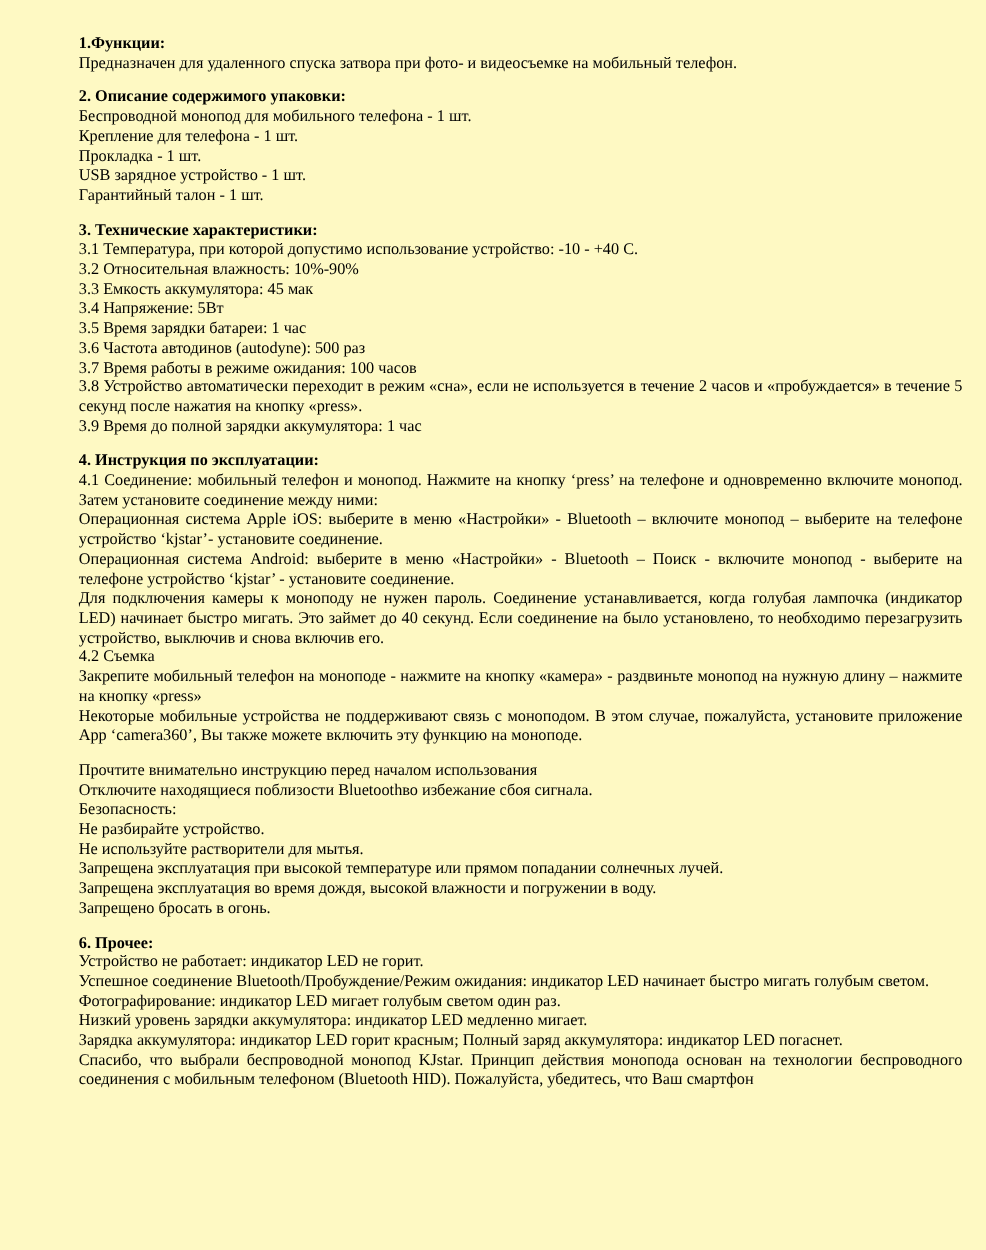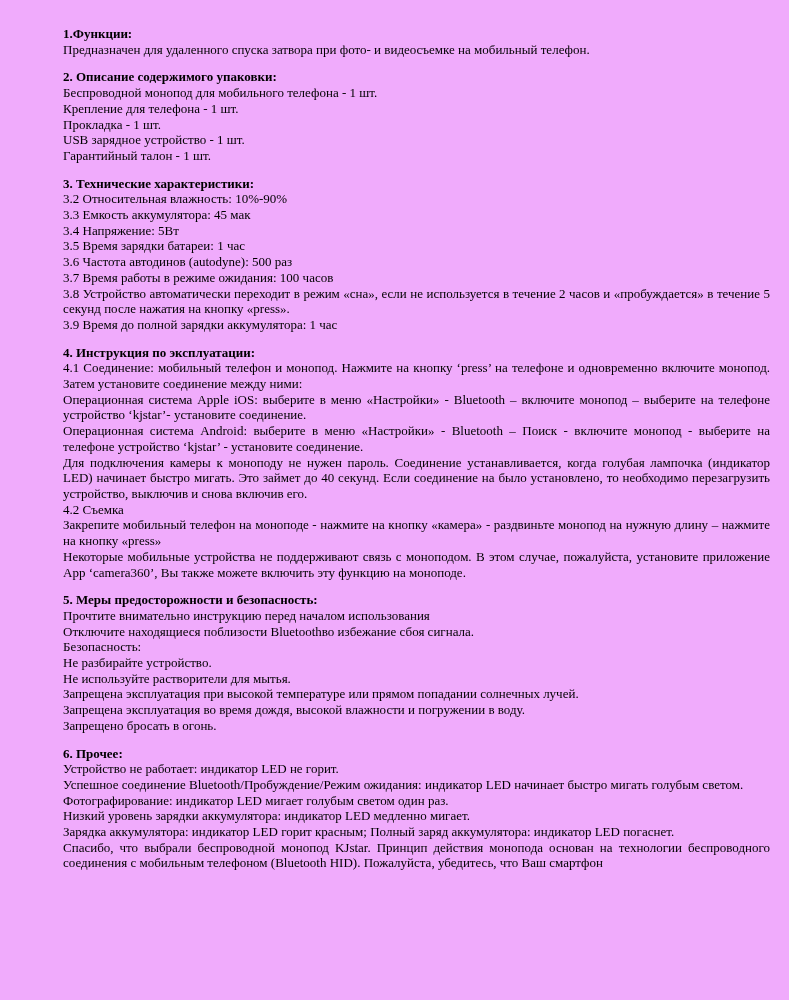--- a/index.html
+++ b/index.html
@@ -6,21 +6,21 @@
     margin: 0;
     padding: 0;
     background: #ffffff;
   }
   .page {
     position: relative;
     width: 789px;
     height: 1000px;
     box-sizing: border-box;
     padding: 26px 19px 0 63px;
-    background: #f0abfc;
+    background: #fef9c3;
     color: #000000;
     font-family: "Liberation Serif", "DejaVu Serif", serif;
     font-size: 13px;
     line-height: 15.7px;
     overflow: hidden;
   }
   section { margin: 0; }
   section + section { margin-top: 12px; }
   h2 {
     margin: 0;
@@ -47,20 +47,21 @@
     <h2>2. Описание содержимого упаковки:</h2>
     <p>Беспроводной монопод для мобильного телефона - 1 шт.</p>
     <p>Крепление для телефона - 1 шт.</p>
     <p>Прокладка - 1 шт.</p>
     <p>USB зарядное устройство - 1 шт.</p>
     <p>Гарантийный талон - 1 шт.</p>
   </section>
 
   <section>
     <h2>3. Технические характеристики:</h2>
+    <p>3.1 Температура, при которой допустимо использование устройство: -10 - +40 С.</p>
     <p>3.2 Относительная влажность: 10%-90%</p>
     <p>3.3 Емкость аккумулятора: 45 мак</p>
     <p>3.4 Напряжение: 5Вт</p>
     <p>3.5 Время зарядки батареи: 1 час</p>
     <p>3.6 Частота автодинов (autodyne): 500 раз</p>
     <p>3.7 Время работы в режиме ожидания: 100 часов</p>
     <p>3.8 Устройство автоматически переходит в режим «сна», если не используется в течение 2 часов и «пробуждается» в течение 5 секунд после нажатия на кнопку «press».</p>
     <p>3.9 Время до полной зарядки аккумулятора: 1 час</p>
   </section>
 
@@ -69,21 +70,20 @@
     <p>4.1 Соединение: мобильный телефон и монопод. Нажмите на кнопку ‘press’ на телефоне и одновременно включите монопод. Затем установите соединение между ними:</p>
     <p>Операционная система Apple iOS: выберите в меню «Настройки» - Bluetooth – включите монопод – выберите на телефоне устройство ‘kjstar’- установите соединение.</p>
     <p>Операционная система Android: выберите в меню «Настройки» - Bluetooth – Поиск - включите монопод - выберите на телефоне устройство ‘kjstar’ - установите соединение.</p>
     <p>Для подключения камеры к моноподу не нужен пароль. Соединение устанавливается, когда голубая лампочка (индикатор LED) начинает быстро мигать. Это займет до 40 секунд. Если соединение на было установлено, то необходимо перезагрузить устройство, выключив и снова включив его.</p>
     <p>4.2 Съемка</p>
     <p>Закрепите мобильный телефон на моноподе - нажмите на кнопку «камера» - раздвиньте монопод на нужную длину – нажмите на кнопку «press»</p>
     <p>Некоторые мобильные устройства не поддерживают связь с моноподом. В этом случае, пожалуйста, установите приложение App ‘camera360’, Вы также можете включить эту функцию на моноподе.</p>
   </section>
 
   <section>
-    <h2>5. Меры предосторожности и безопасность:</h2>
     <p>Прочтите внимательно инструкцию перед началом использования</p>
     <p>Отключите находящиеся поблизости Bluetoothво избежание сбоя сигнала.</p>
     <p>Безопасность:</p>
     <p>Не разбирайте устройство.</p>
     <p>Не используйте растворители для мытья.</p>
     <p>Запрещена эксплуатация при высокой температуре или прямом попадании солнечных лучей.</p>
     <p>Запрещена эксплуатация во время дождя, высокой влажности и погружении в воду.</p>
     <p>Запрещено бросать в огонь.</p>
   </section>
 

